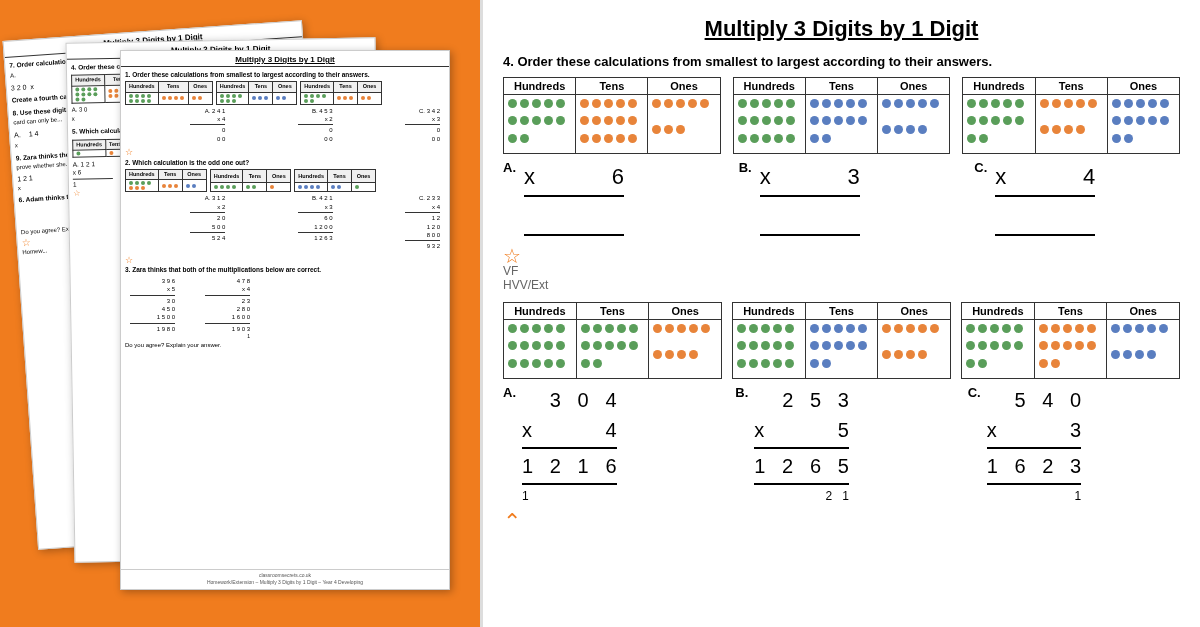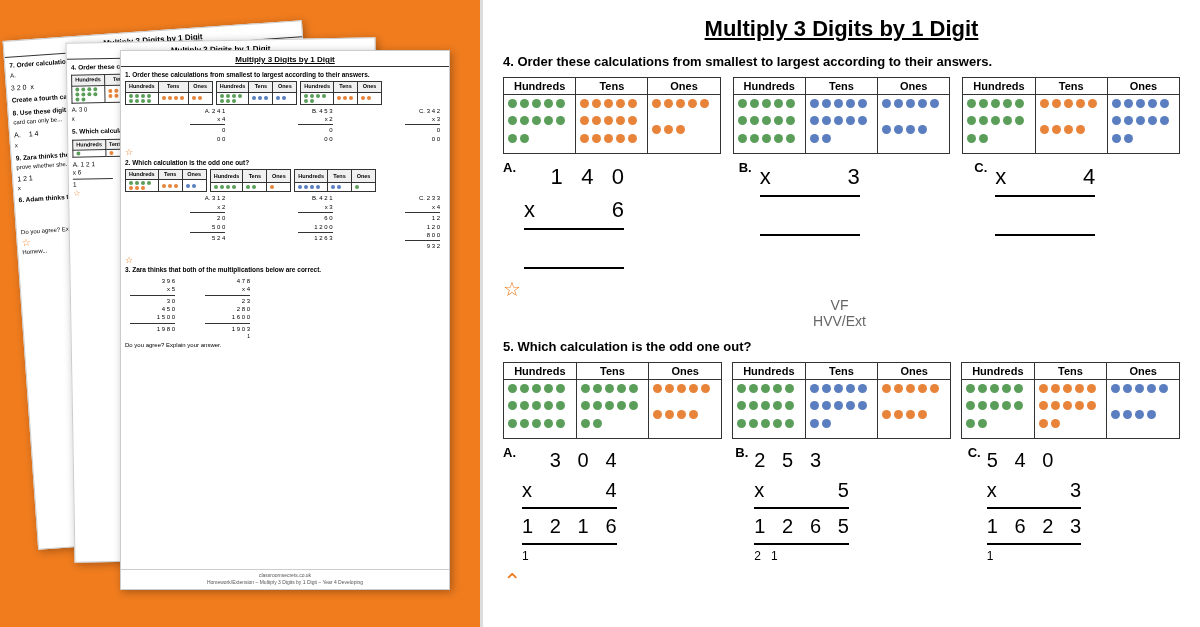--- a/index.html
+++ b/index.html
@@ -949,21 +949,20 @@
         </table>
       </div>
     </div>
 
     <div class="calc-row">
 
       <div class="calc-block">
         <div style="width:100%; display:flex; align-items:flex-start; gap:8px;">
           <span class="calc-label">A.</span>
           <div style="font-size:22px; line-height:1.5; text-align:right; min-width:100px;">
-            <div>1 &nbsp; 4 &nbsp; 0</div>
             <div style="display:flex; align-items:center; gap:4px;">
               <span>x</span>
               <span style="margin-left:auto;">6</span>
             </div>
             <div style="border-top:2px solid #000; margin: 2px 0; width:100%;"></div>
             <div>&nbsp;</div>
             <div style="border-top:2px solid #000; margin: 2px 0; width:100%;"></div>
           </div>
         </div>
       </div>
@@ -997,24 +996,23 @@
           </div>
         </div>
       </div>
     </div>
 
     <div class="star-section">
       <span class="star-outline">☆</span>
     </div>
   </div>
 
-  <div style="text-align:center; font-size:14px; color:#666; margin-top:-10px; padding-right:4px;">VF<br>HVV/Ext</div>
+  <div style="text-align:left; font-size:12px; color:#666; margin-top:-10px; padding-right:4px;">VF<br>HVV/Ext</div>
 
   <div class="section5">
-    <div class="section-title">5. Which calculation is the odd one out?</div>
 
     <div class="section5-tables dot-tables-row">
 
       <div class="dot-table-container">
         <table class="dot-table">
           <thead>
               <tr>
             <th>Hundreds</th>
             <th>Tens</th>
             <th>Ones</th>
@@ -1216,38 +1214,38 @@
             <div>1 &nbsp; 2 &nbsp; 1 &nbsp; 6</div>
             <div style="border-top:2px solid #000; margin:2px 0;"></div>
             <div style="font-size:12px; text-align:left;">1</div>
           </div>
         </div>
       </div>
 
       <div class="section5-calc-block">
         <div style="display:flex; align-items:flex-start; gap:6px;">
           <span style="font-size:13px; font-weight:bold;">B.</span>
-          <div style="font-size:20px; line-height:1.5; text-align:left; min-width:90px;">
+          <div style="font-size:20px; line-height:1.5; text-align:right; min-width:90px;">
             <div>2 &nbsp; 5 &nbsp; 3</div>
             <div style="display:flex;">
               <span>x</span>
               <span style="margin-left:auto;">5</span>
             </div>
             <div style="border-top:2px solid #000; margin:2px 0;"></div>
             <div>1 &nbsp; 2 &nbsp; 6 &nbsp; 5</div>
             <div style="border-top:2px solid #000; margin:2px 0;"></div>
             <div style="font-size:12px;">2 &nbsp; 1</div>
           </div>
         </div>
       </div>
 
       <div class="section5-calc-block">
         <div style="display:flex; align-items:flex-start; gap:6px;">
           <span style="font-size:13px; font-weight:bold;">C.</span>
-          <div style="font-size:20px; line-height:1.5; text-align:left; min-width:90px;">
+          <div style="font-size:20px; line-height:1.5; text-align:right; min-width:90px;">
             <div>5 &nbsp; 4 &nbsp; 0</div>
             <div style="display:flex;">
               <span>x</span>
               <span style="margin-left:auto;">3</span>
             </div>
             <div style="border-top:2px solid #000; margin:2px 0;"></div>
             <div>1 &nbsp; 6 &nbsp; 2 &nbsp; 3</div>
             <div style="border-top:2px solid #000; margin:2px 0;"></div>
             <div style="font-size:12px;">1</div>
           </div>

